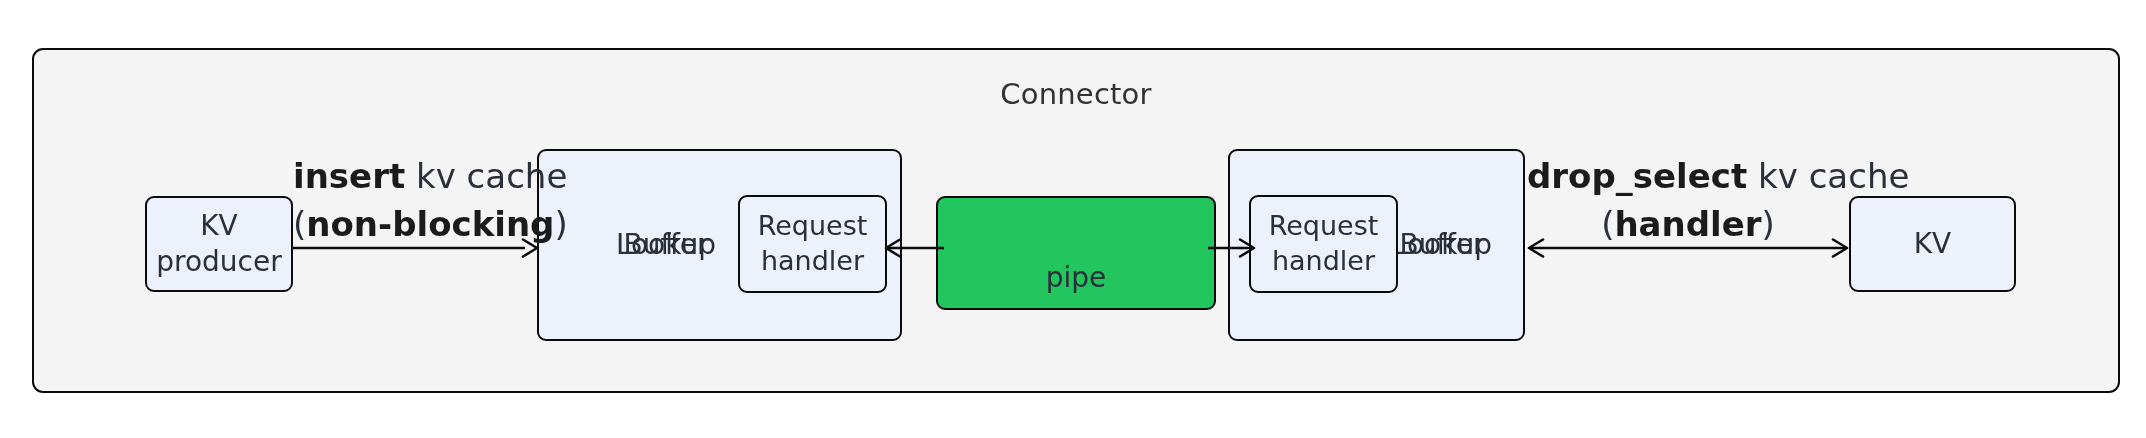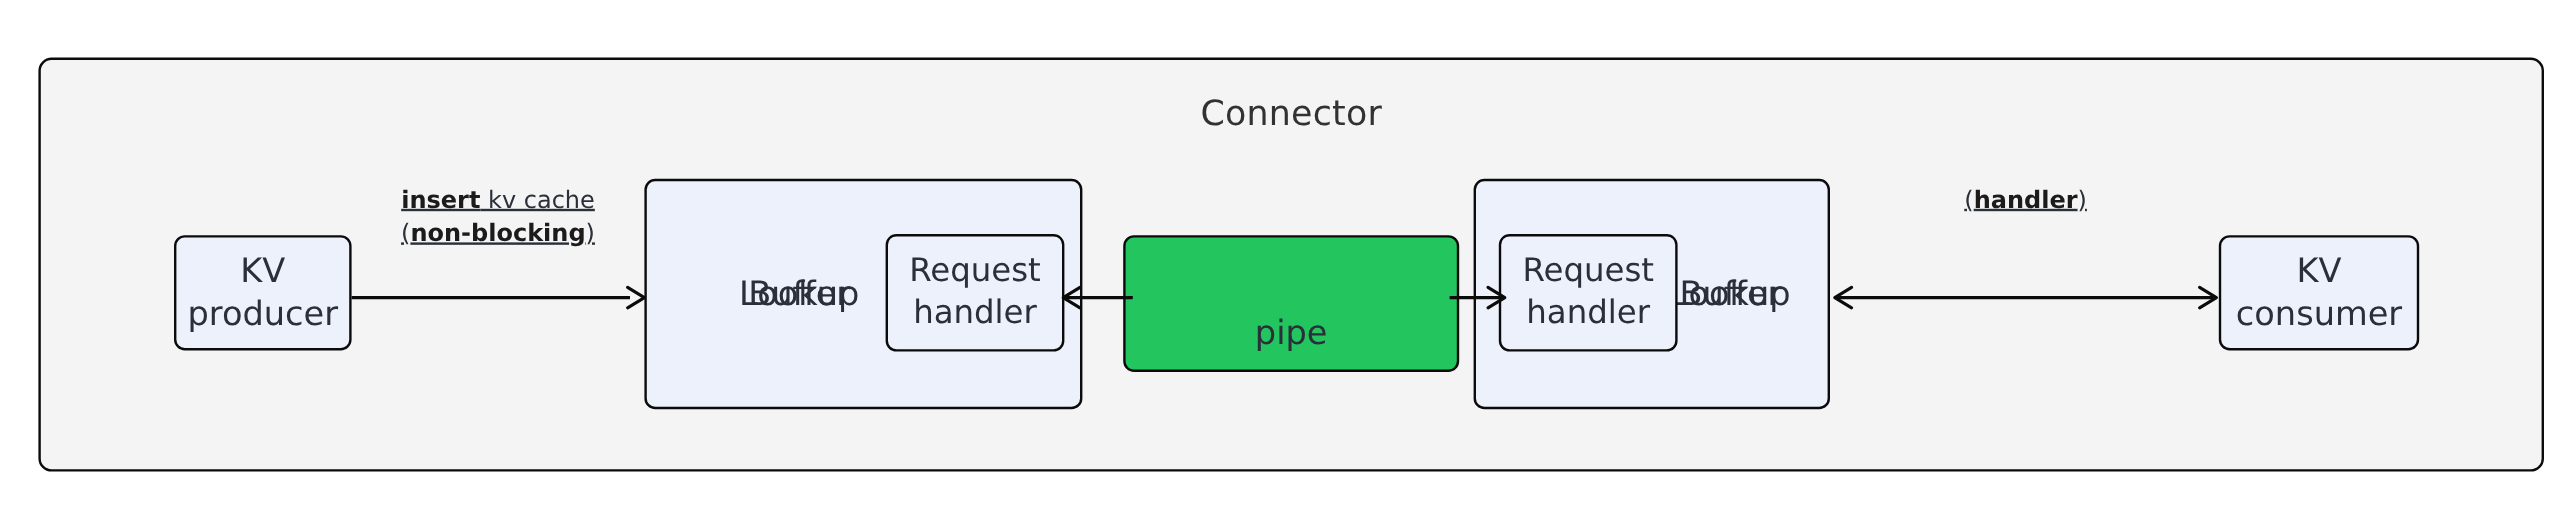--- a/index.html
+++ b/index.html
@@ -95,26 +95,25 @@
   }
   .arrow-svg line, .arrow-svg path {
     stroke: #0b0b0b;
     fill: none;
   }
 
   
   .edge-label {
     position: absolute;
     text-align: center;
-    font-size: 20px;
+    font-size: 34px;
     line-height: 1.42;
     color: #2a2f3a;
     white-space: nowrap;
     z-index: 5;
-    text-decoration: underline;
   }
   .edge-label b { font-weight: 700; color: #1b1b1b; }
   #label-insert      { left: 293px;  top: 152px; width: 244px; }
   #label-drop-select { left: 1527px; top: 152px; width: 322px; }
 </style>
 </head>
 <body>
 
 <div id="stage">
 
@@ -155,21 +154,20 @@
   <div class="node" id="request-handler-right">
     <div>
       <span class="lbl">Request</span>
       <span class="lbl">handler</span>
     </div>
   </div>
 
   <div class="node" id="kv-consumer">
     <div>
       <span class="lbl">KV</span>
-      <span class="lbl">consumer</span>
     </div>
   </div>
 
   <svg class="arrow-svg" style="left:293px; top:232px; width:246px; height:32px;" viewBox="0 0 246 32">
     <line x1="0" y1="16" x2="232" y2="16" stroke-width="2.6"></line>
     <path d="M 230 7.5 L 244 16 L 230 24.5" stroke-width="2.6" stroke-linejoin="round" stroke-linecap="round"></path>
   </svg>
 
   <svg class="arrow-svg" style="left:884px; top:232px; width:60px; height:32px;" viewBox="0 0 60 32">
     <line x1="60" y1="16" x2="4" y2="16" stroke-width="2.6"></line>
@@ -191,17 +189,20 @@
     <div>
       <b>insert</b><span> kv cache</span>
     </div>
     <div>
       <span>(</span><b>non-blocking</b><span>)</span>
     </div>
   </div>
 
   <div class="edge-label" id="label-drop-select">
     <div>
+      <b>drop_select</b><span> kv cache</span>
+    </div>
+    <div>
       <span>(</span><b>handler</b><span>)</span>
     </div>
   </div>
 
 </div>
 
 </body></html>

